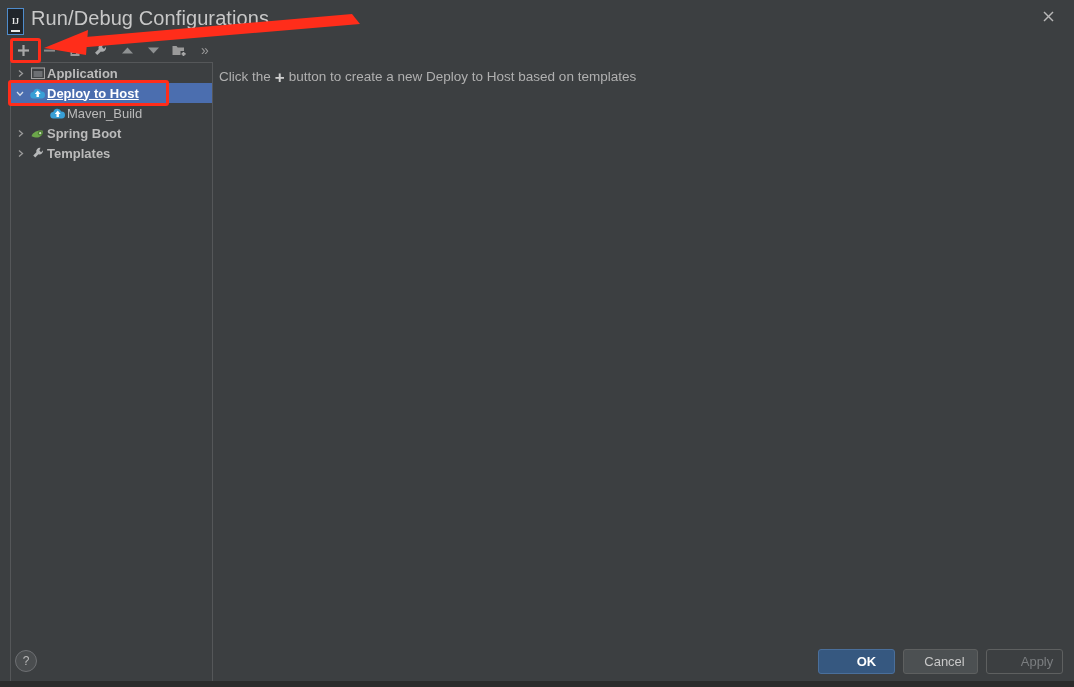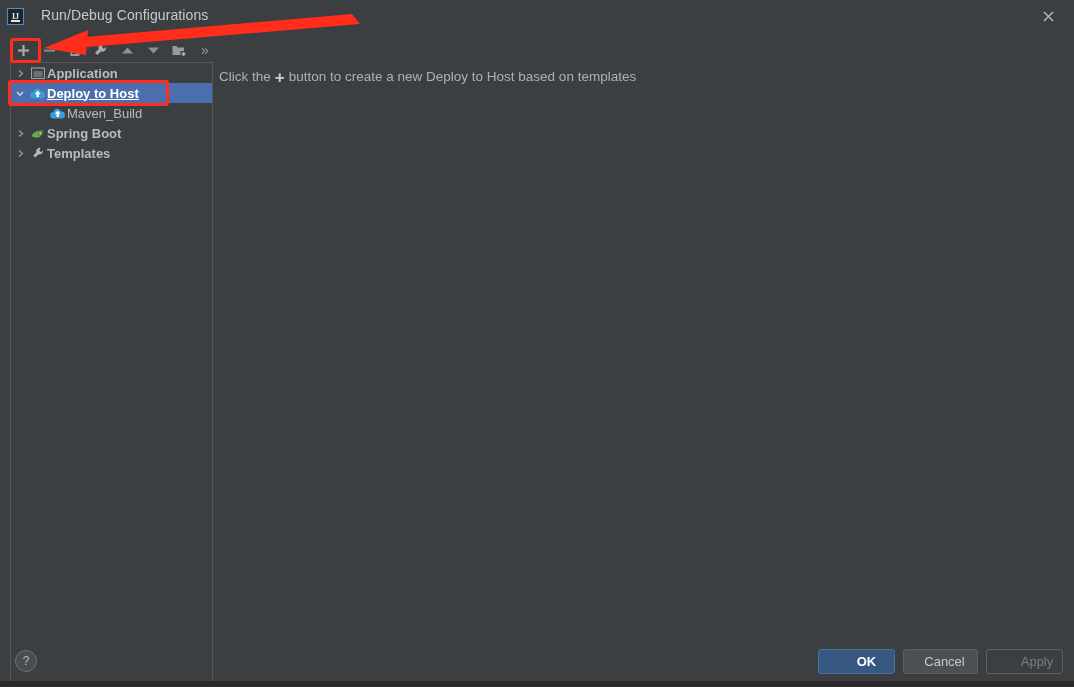--- a/index.html
+++ b/index.html
@@ -18,35 +18,35 @@
   }
 
   
   #titlebar {
     position: absolute; left: 0; top: 0; width: 1074px; height: 32px;
     background: #3c3f41;
     display: flex; align-items: center;
   }
   #app-icon {
     position: absolute; left: 7px; top: 8px;
-    width: 17px; height: 17px;
+    width: 17px; height: 27px;
     background: #20252b;
     border: 1px solid #4f8ccc;
     display: flex; align-items: center; justify-content: center;
     font-size: 8px; font-weight: bold; color: #e8e8e8;
     font-family: "Liberation Serif", serif;
     line-height: 1;
   }
   #app-icon .ij-underline {
     position: absolute; bottom: 2px; left: 3px; right: 3px; height: 2px;
     background: #e8e8e8;
   }
   #title-text {
-    position: absolute; left: 41px; top: 7px;
-    font-size: 14px; color: #c8c8c8; letter-spacing: .1px;
+    position: absolute; left: 31px; top: 7px;
+    font-size: 20px; color: #c8c8c8; letter-spacing: .1px;
   }
   #close-btn {
     position: absolute; right: 6px; top: 4px;
     width: 40px; height: 24px;
     display: flex; align-items: center; justify-content: center;
     color: #b8b8b8; font-size: 15px; cursor: pointer;
   }
 
   
   #toolbar {

